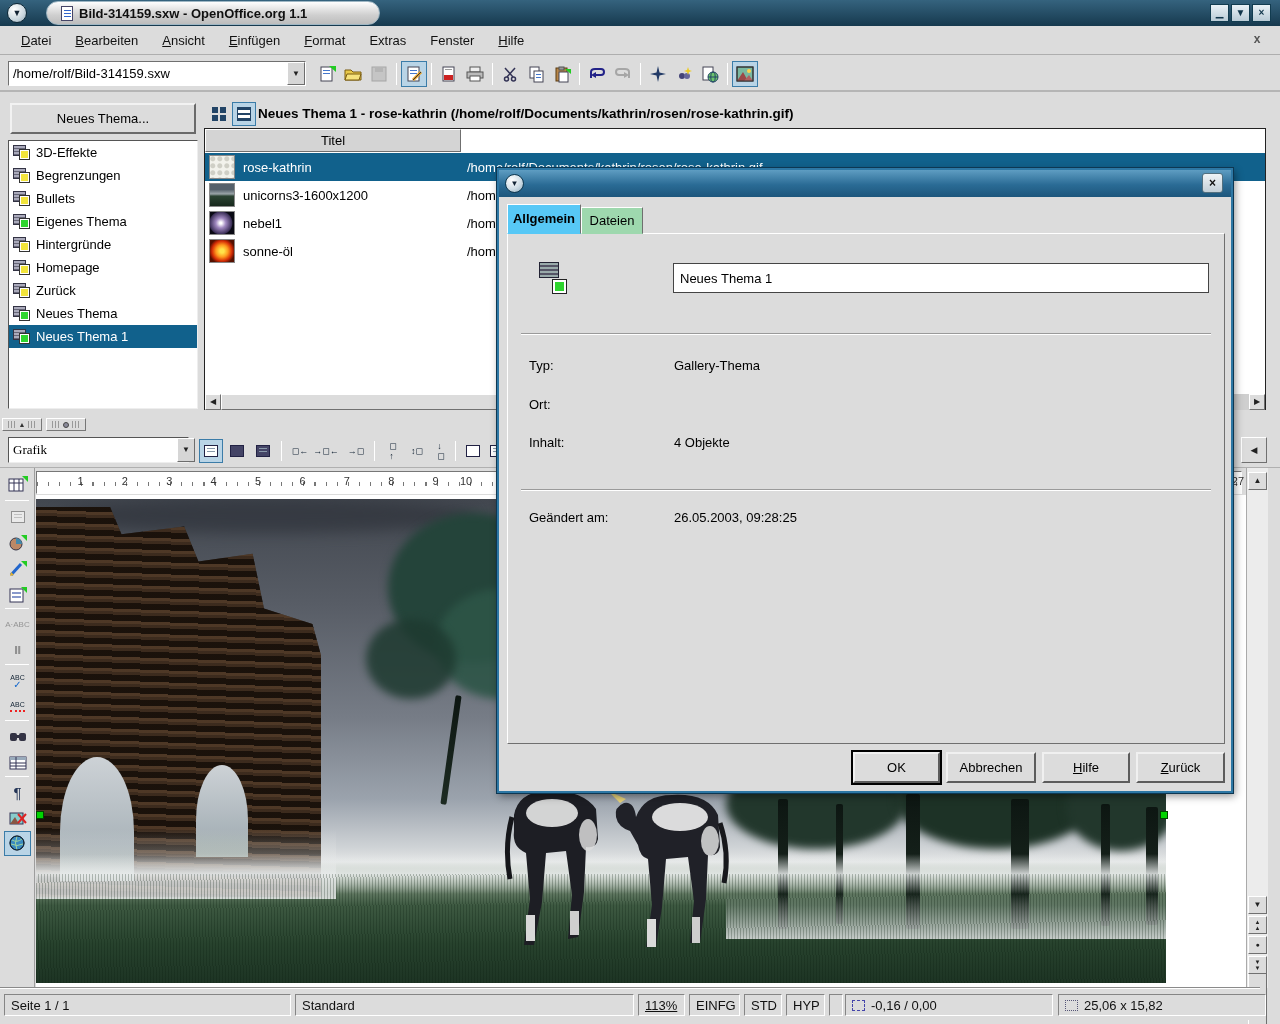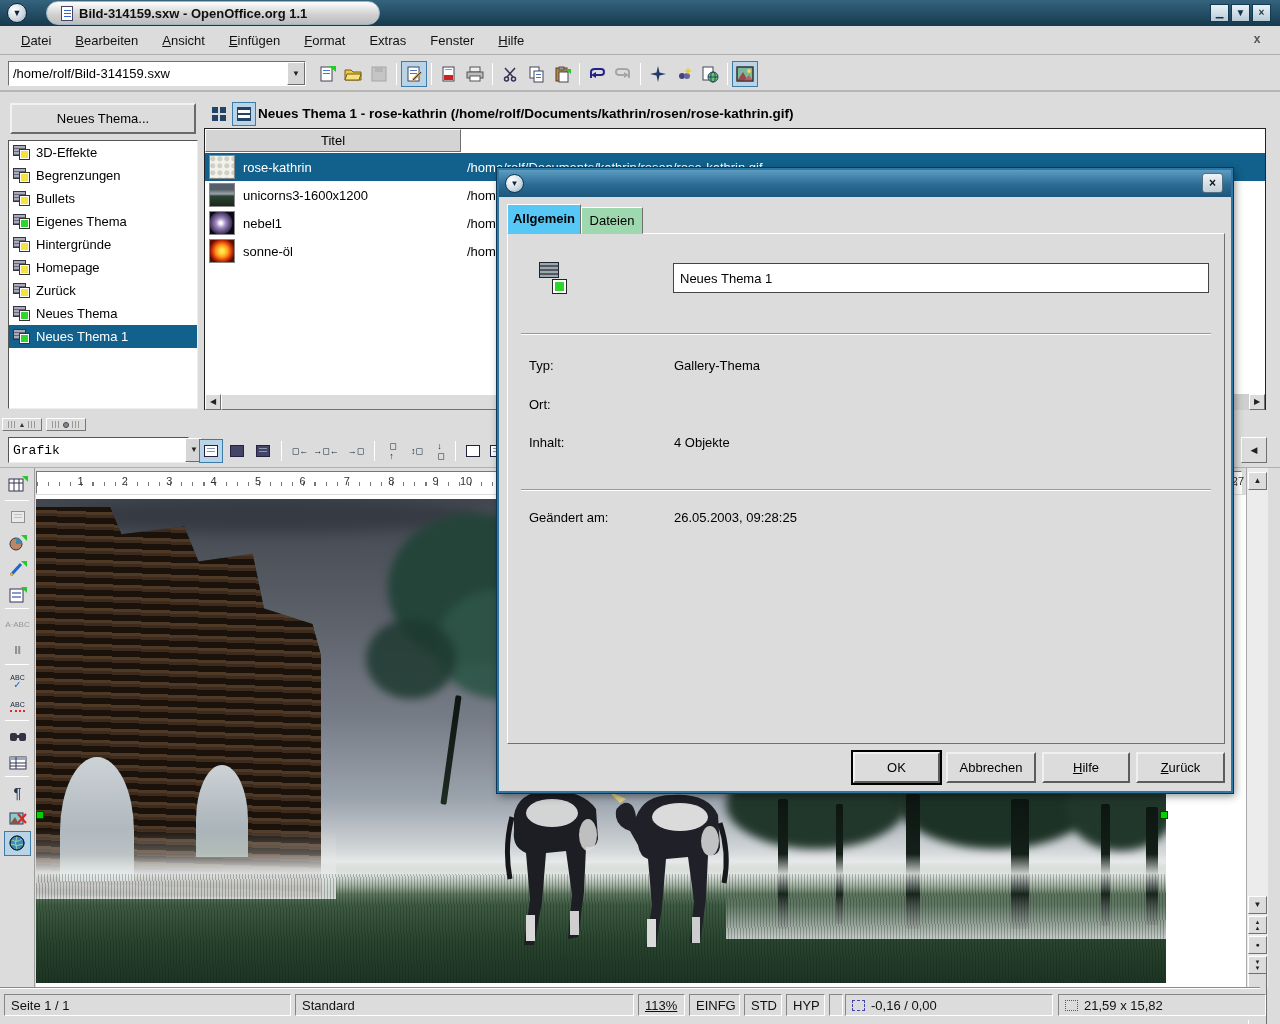--- a/index.html
+++ b/index.html
@@ -71,21 +71,21 @@
   .sb-btn { background:#dcdcdc; border:1px solid; border-color:#fff #707070 #707070 #fff; font-size:8px; color:#222; text-align:center; }
   #gal-hthumb { left:16px; top:0; width:884px; height:16px; background:#dcdcdc; border:1px solid; border-color:#fff #707070 #707070 #fff; }
 
   
   .grip { top:418px; height:13px; background:#dcdcdc; border:1px solid; border-color:#fff #777 #777 #fff; display:flex; align-items:center; justify-content:center; gap:3px; font-size:7px; color:#333; }
   .gripdots { width:8px; height:7px; background:repeating-linear-gradient(90deg,#999 0 1px,transparent 1px 3px); }
 
   
   #objectbar { left:0; top:432px; width:1280px; height:36px; background:#dcdcdc; border-bottom:1px solid #b0b0b0; }
   #stylebox { left:8px; top:437px; width:181px; height:26px; background:#fff; border:1px solid; border-color:#555 #eee #eee #555; display:flex; }
-  #stylebox input { flex:1; border:none; outline:none; padding:2px 4px; font-size:13px; font-family:Liberation Mono, monospace; }
+  #stylebox input { flex:1; border:none; outline:none; padding:2px 4px; font-size:13px; font-family:Liberation Serif, serif; }
   .obtn { top:439px; width:24px; height:24px; display:flex; align-items:center; justify-content:center; border:1px solid transparent; font-size:9px; color:#123; }
   .obtn.pressed { background:#b9d4e6; border:1px solid #3b7ca8; }
   .osep { top:441px; width:1px; height:20px; background:#9a9a9a; border-right:1px solid #fff; }
   .mi-box { width:14px; height:12px; border:1px solid #224; background:#fff; position:relative; }
   .mi-box.fill { background:#446; }
   .mi-lines { position:absolute; inset:2px; background:repeating-linear-gradient(#89a 0 1px,transparent 1px 3px); }
 
   
   #tablebtn { left:3px; top:470px; width:28px; height:27px; }
   #ruler { left:36px; top:471px; width:1206px; height:23px; background:#fff; border:1px solid; border-color:#777 #fff #fff #777; }
@@ -643,21 +643,21 @@
   <div class="sfield abs" style="left:689px; width:51px;">EINFG</div>
   <div class="sfield abs" style="left:744px; width:38px;">STD</div>
   <div class="sfield abs" style="left:786px; width:39px;">HYP</div>
   <div class="sfield abs" style="left:829px; width:12px;"></div>
   <div class="sfield abs" style="left:845px; width:208px;">
     <span class="ic-dashed"></span>
     <span>-0,16 / 0,00</span>
   </div>
   <div class="sfield abs" style="left:1058px; width:208px;">
     <span class="ic-dotted"></span>
-    <span>21,59 x 15,82</span>
+    <span>25,06 x 15,82</span>
   </div>
 </div>
 
 <div id="dialog" class="abs">
   <div id="dlg-titlebar">
     <div id="dlg-roundbtn">▼</div>
     <div id="dlg-close">×</div>
   </div>
   <div class="tab" id="tab-allgemein">Allgemein</div>
   <div class="tab" id="tab-dateien">Dateien</div>

